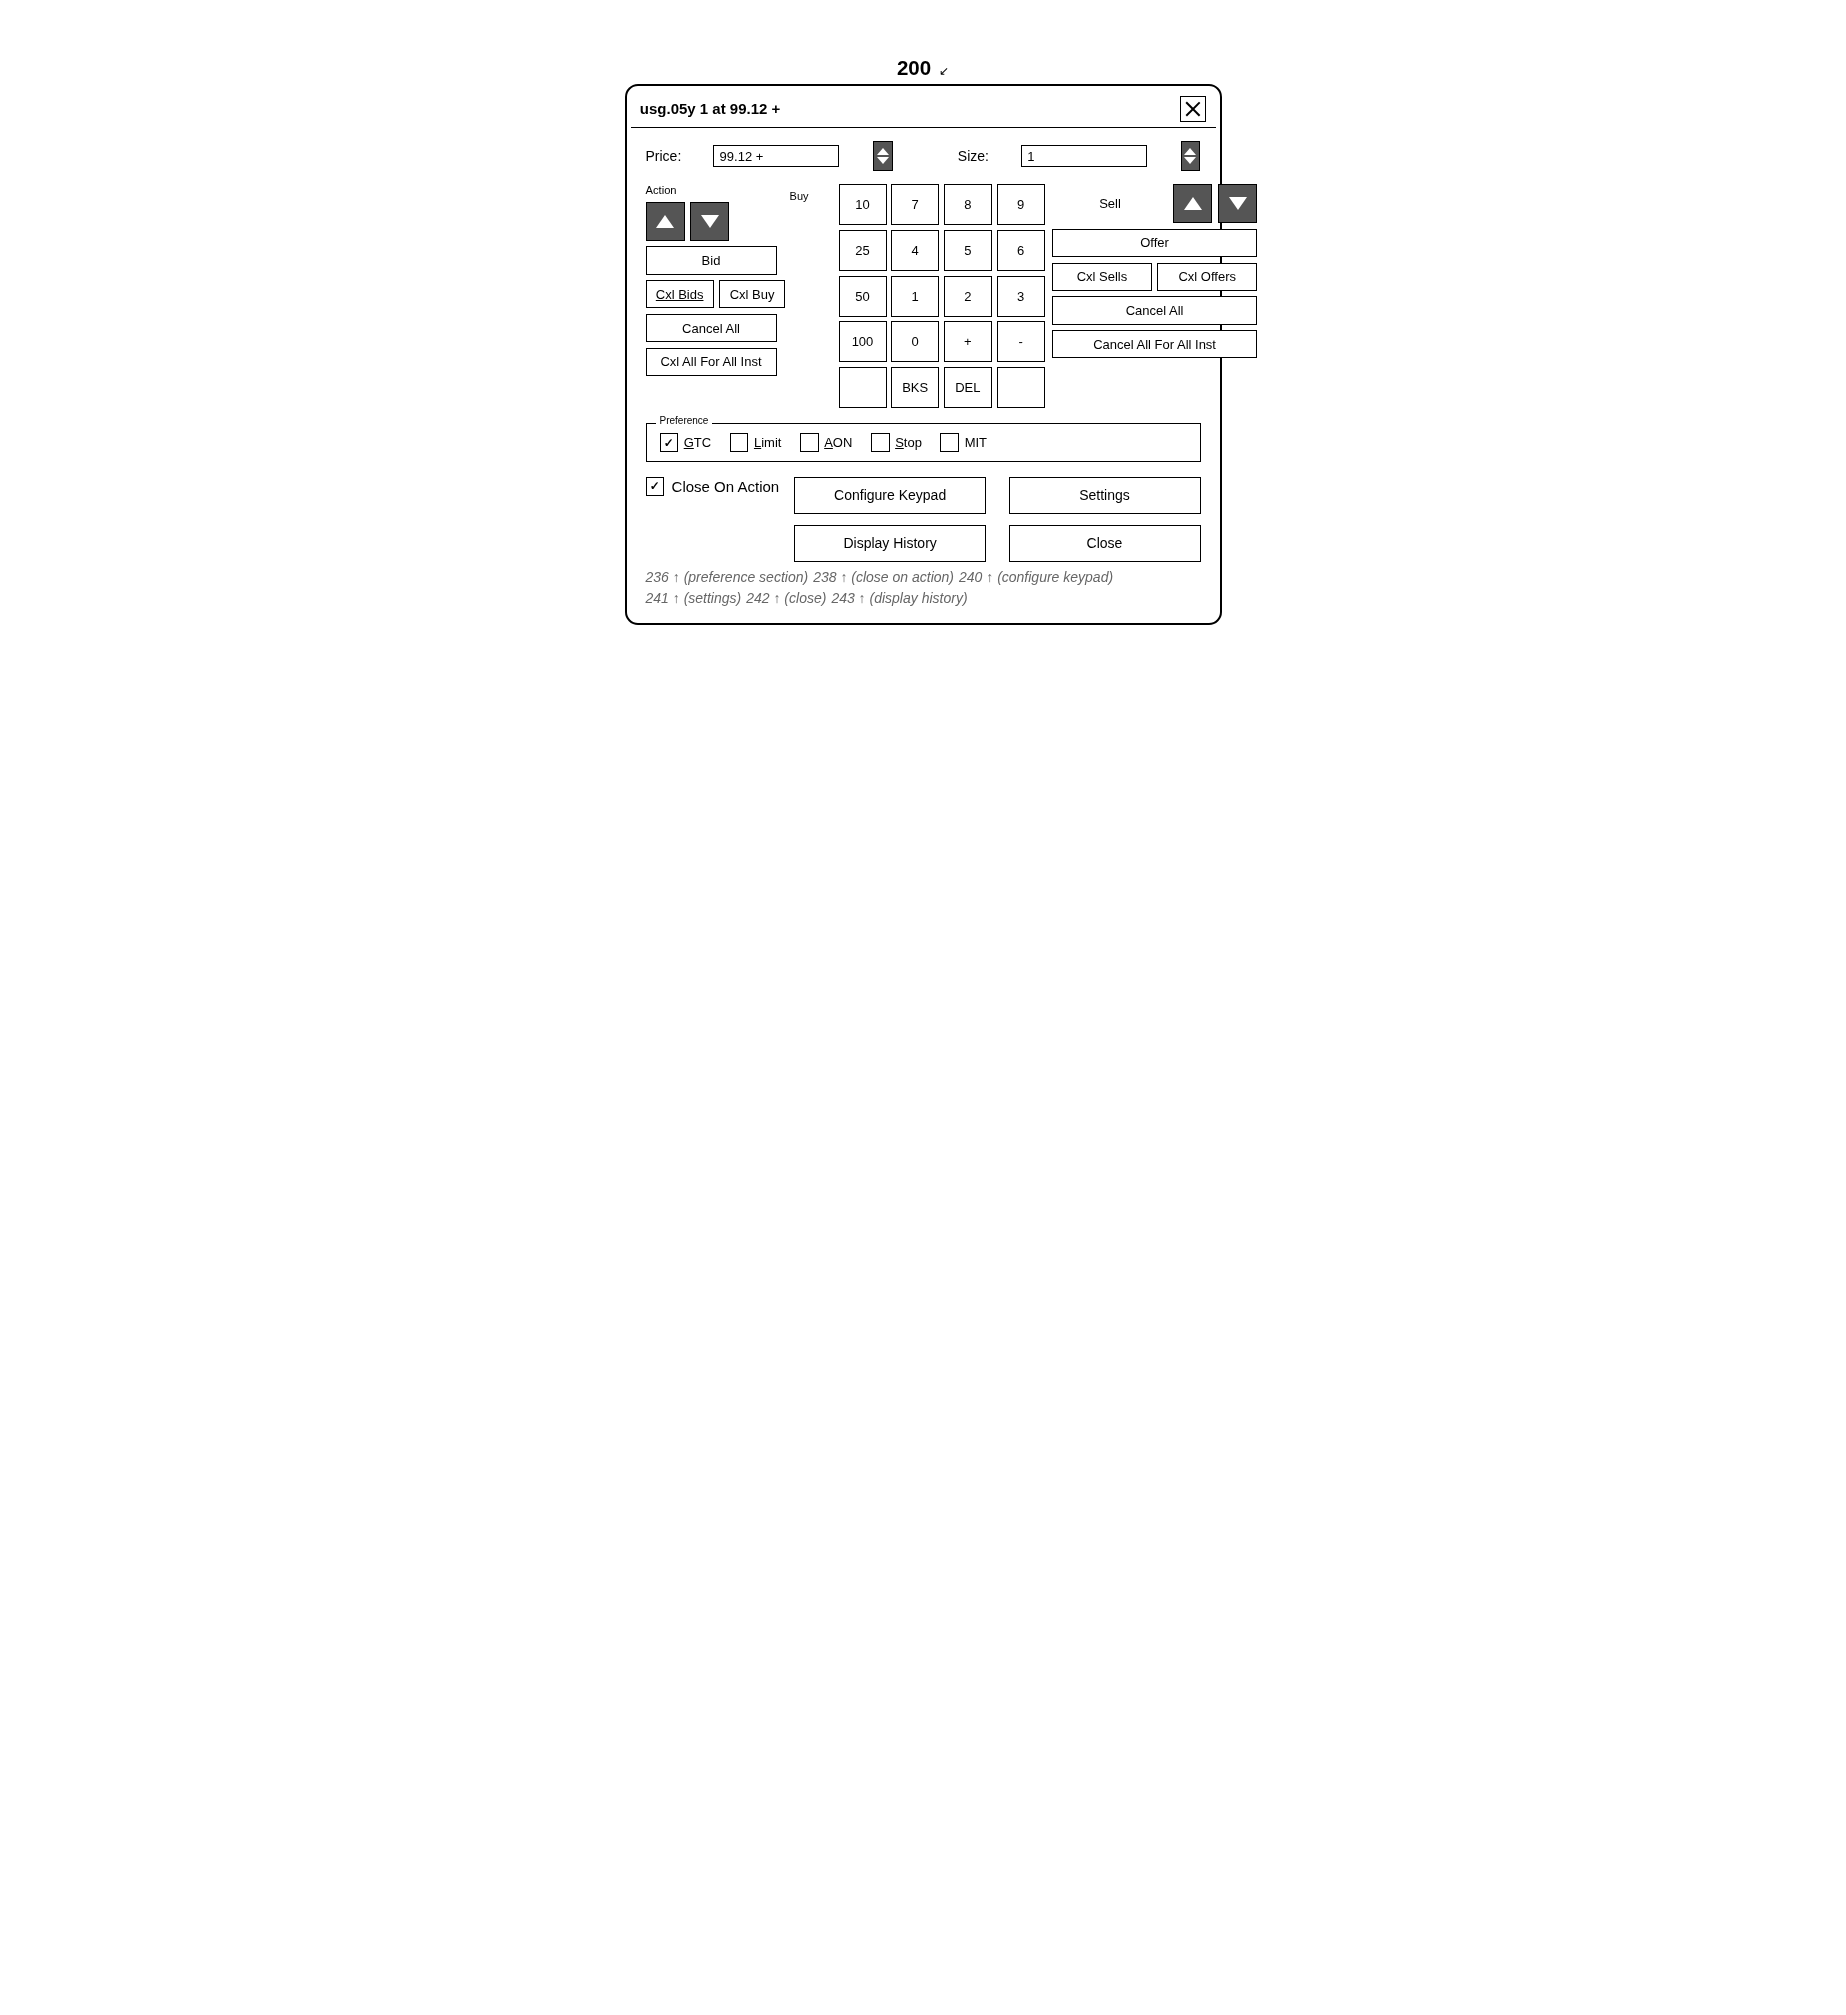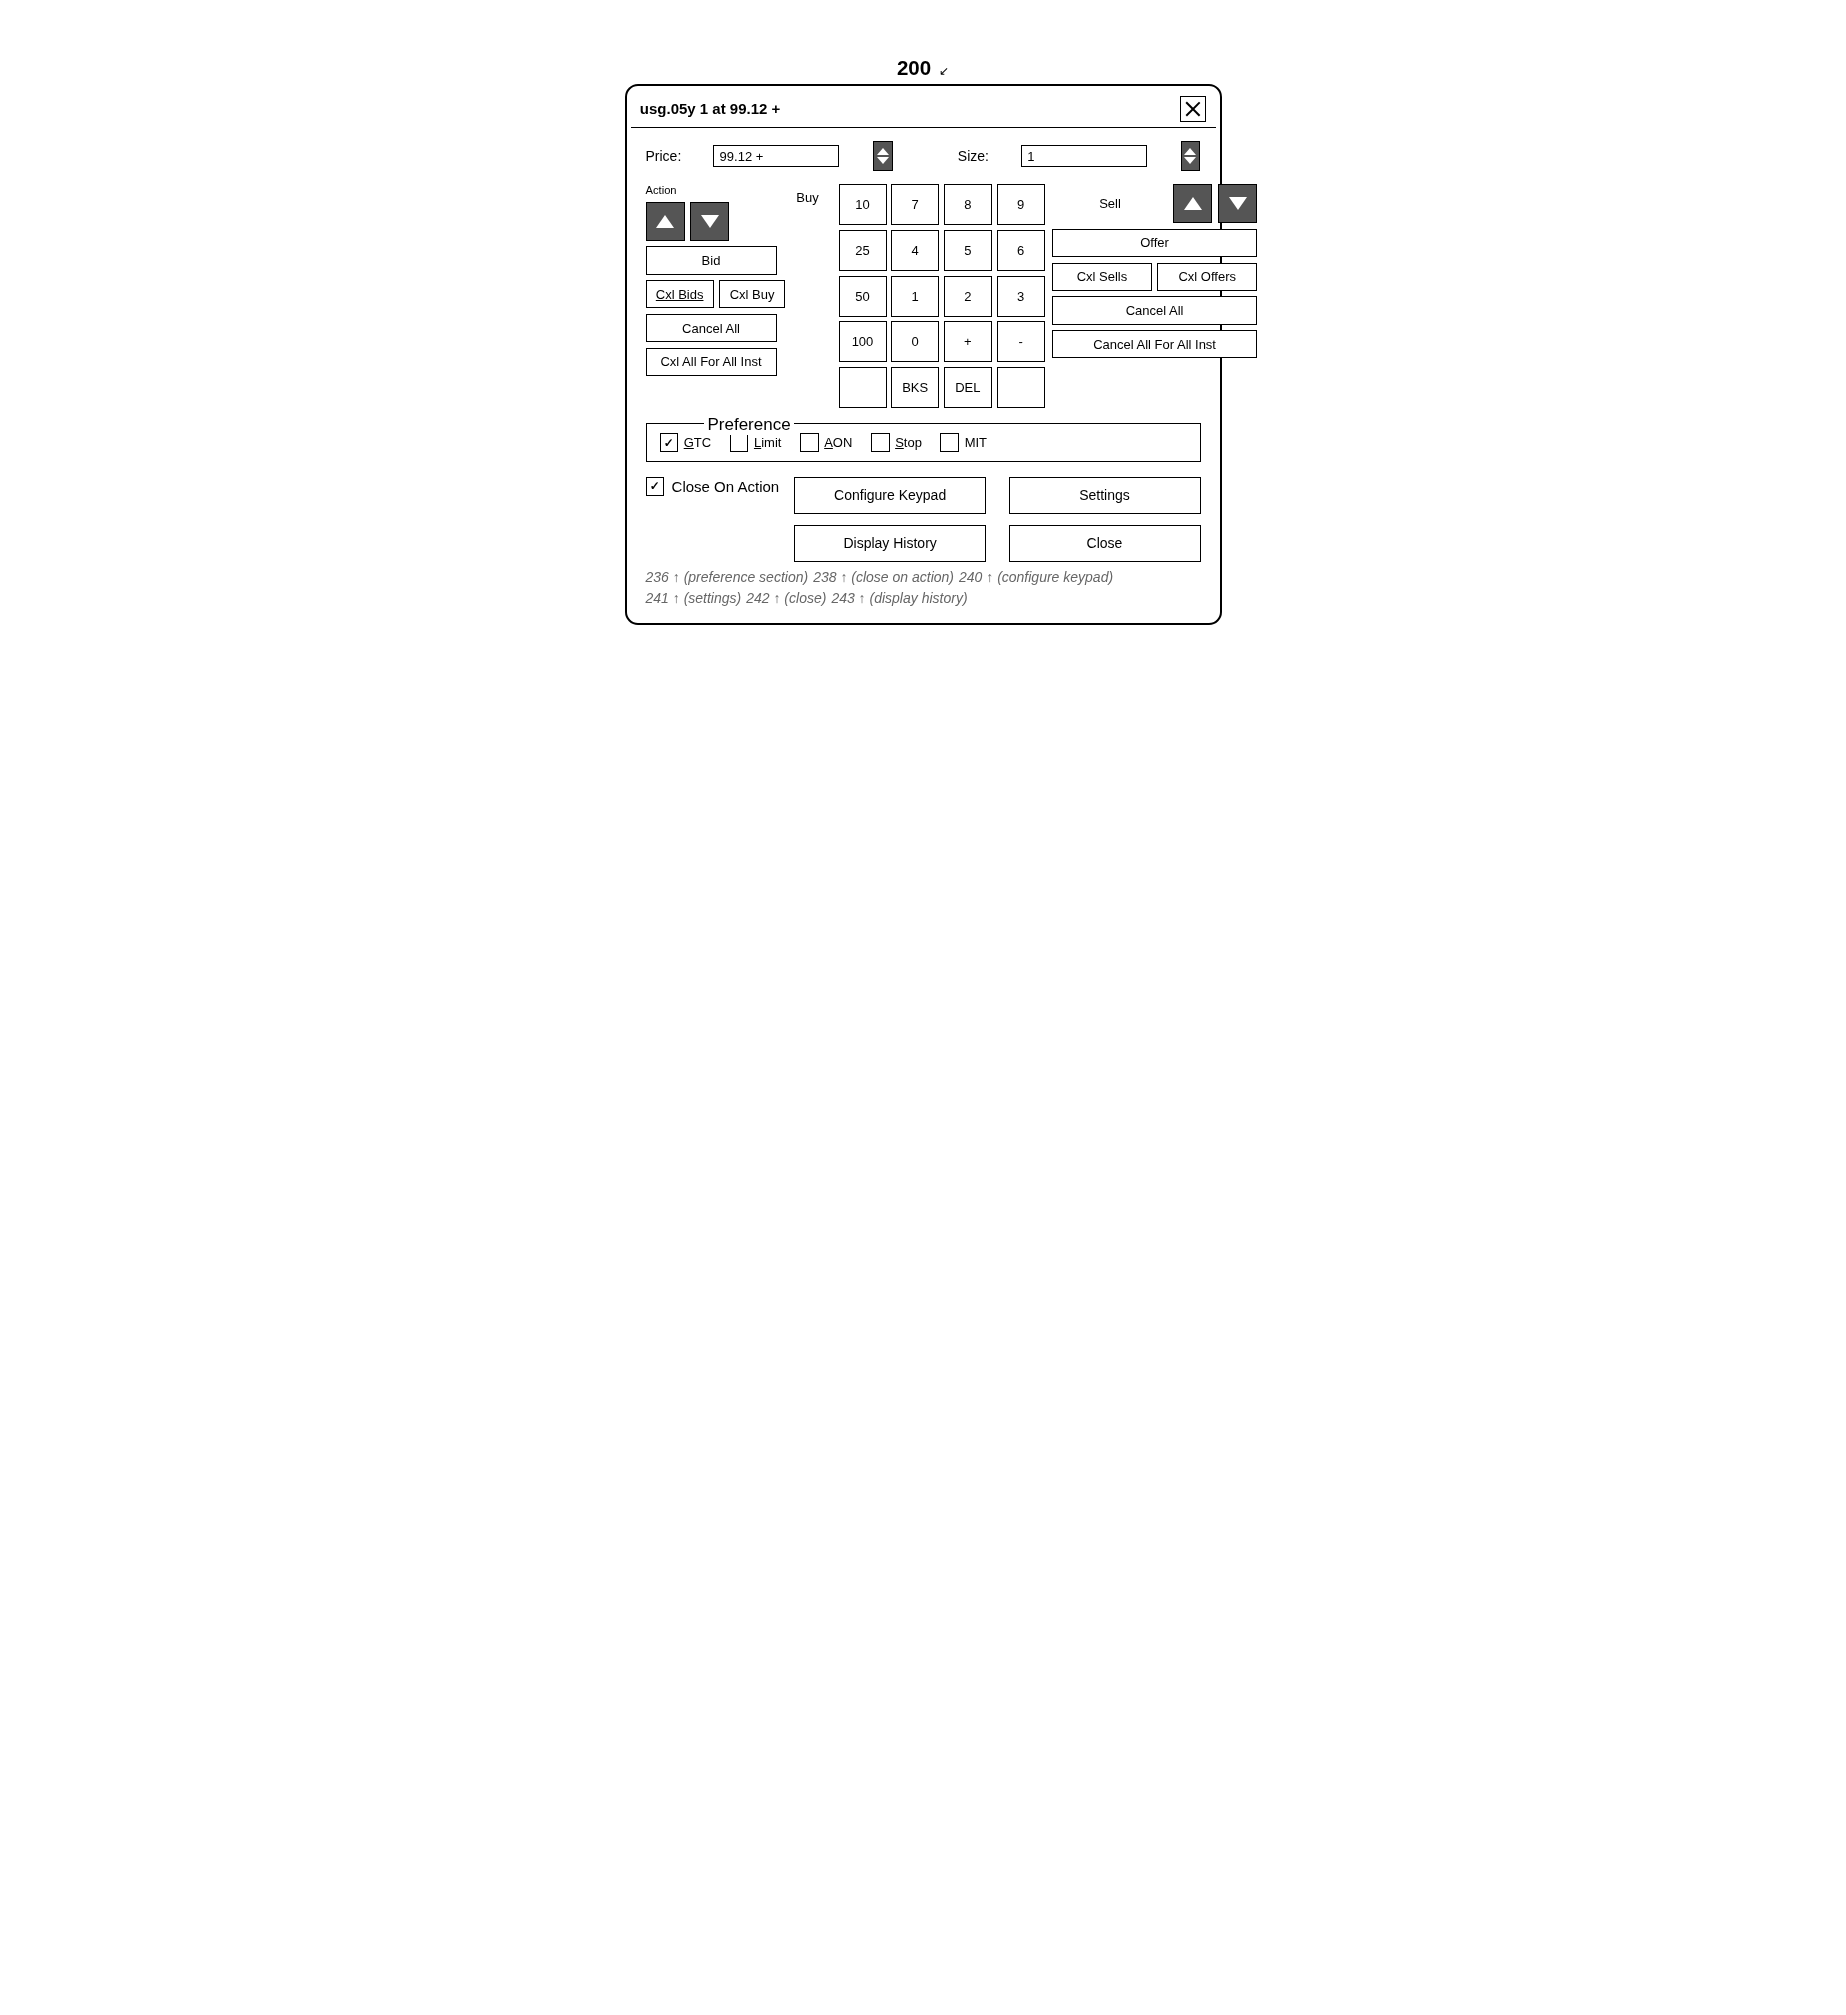--- a/index.html
+++ b/index.html
@@ -152,22 +152,21 @@
     .trade-btn {
       border: 1.9px solid #000;
       background: #fff;
       padding: 5.6px 9.3px;
       font-size: 13px;
       cursor: pointer;
       text-align: center;
       white-space: nowrap;
     }
     .buy-label {
-      font-size: 13px;
-      text-align: center;
+      font-size: 11px;
       padding: 5.6px;
     }
 
     
     .keypad {
       display: grid;
       grid-template-columns: repeat(4, 48px);
       grid-template-rows: repeat(5, 41px);
       gap: 4.7px;
     }
@@ -205,22 +204,21 @@
       margin-top: 15px;
       padding: 9.3px 13px;
       position: relative;
     }
     .preference-label {
       position: absolute;
       top: -9.3px;
       left: 9.3px;
       background: #fff;
       padding: 0 3.7px;
-      font-size: 17px;
-      margin-left: 48px;
+      font-size: 10px;
     }
     .pref-row {
       display: flex;
       align-items: center;
       gap: 18.6px;
       flex-wrap: wrap;
       text-align: center;
     }
     .pref-item {
       display: flex;

